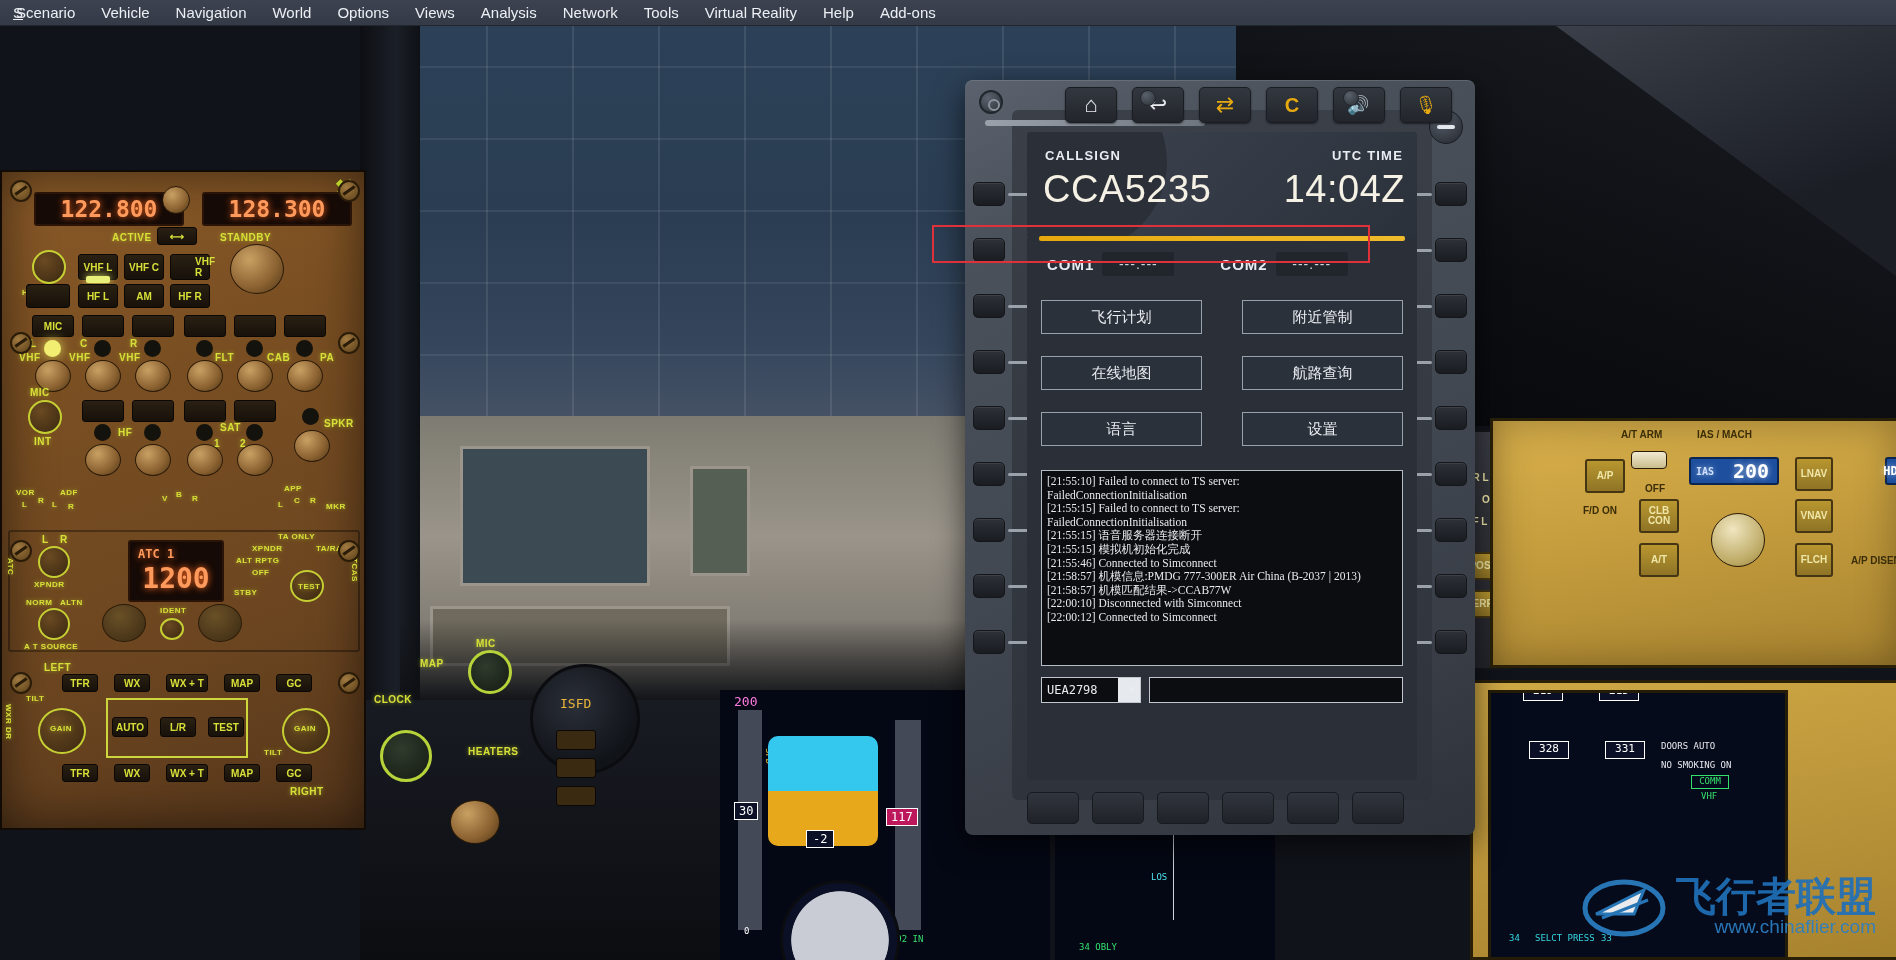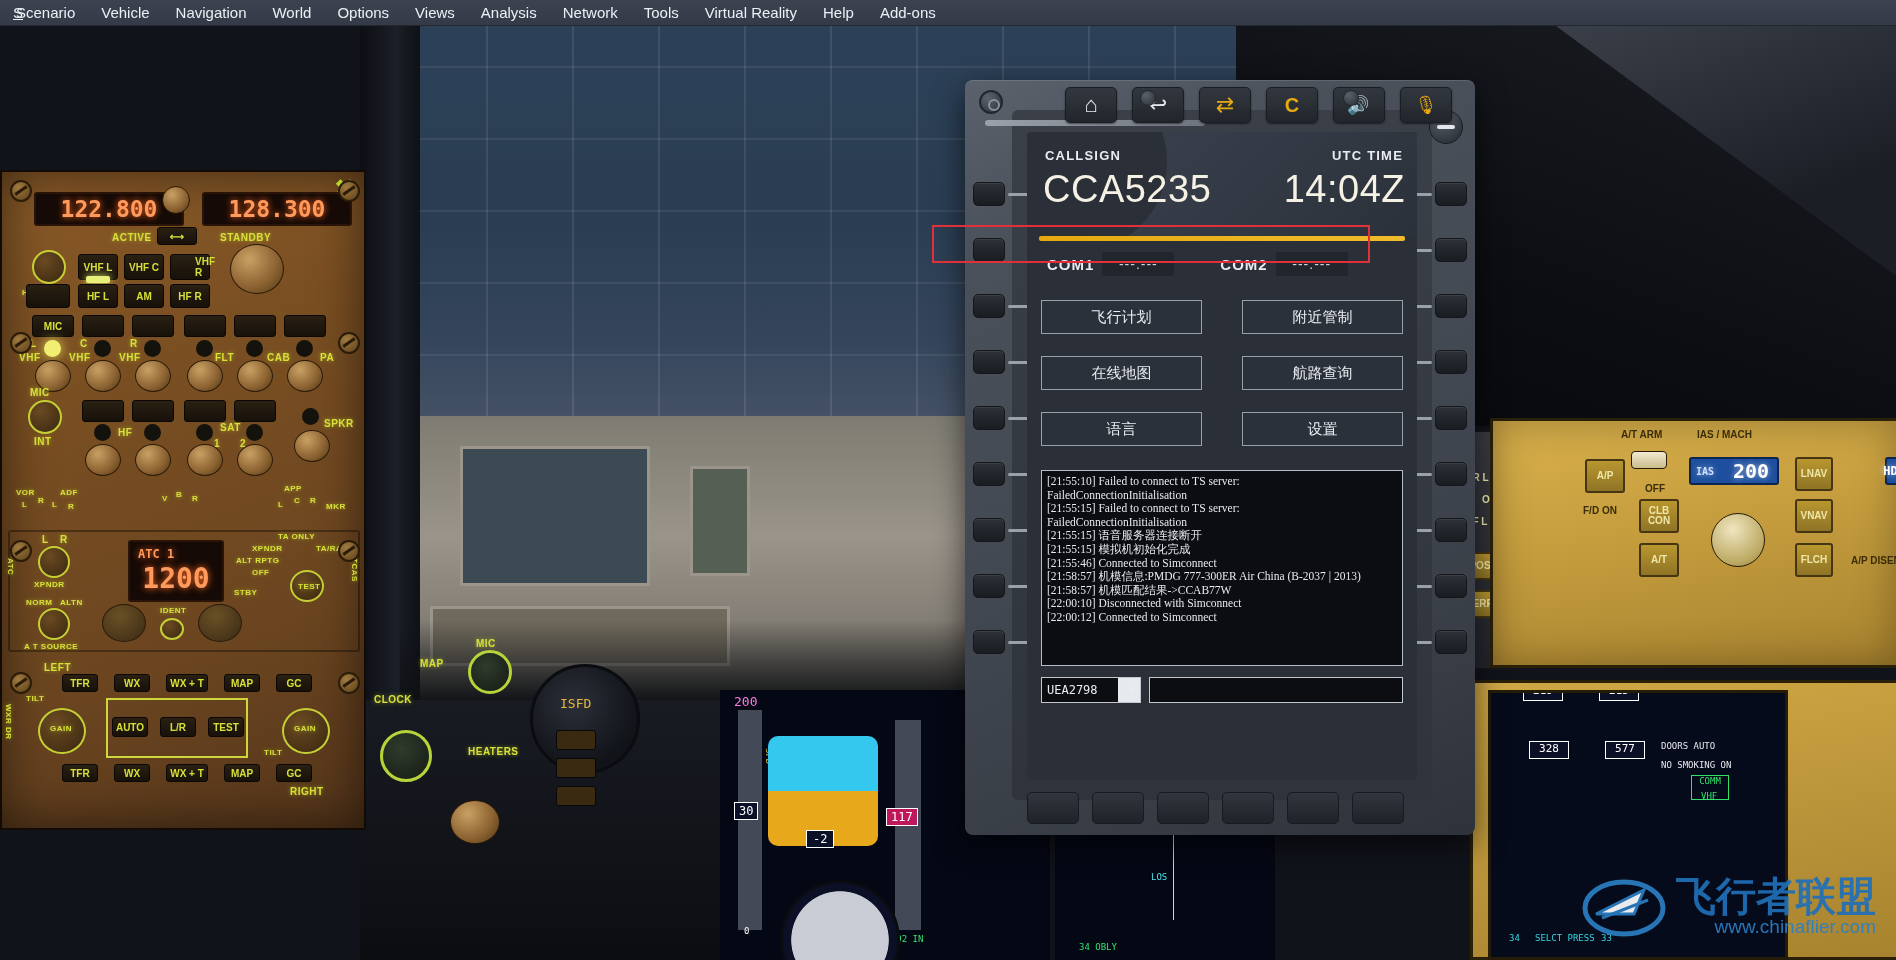--- a/index.html
+++ b/index.html
@@ -585,25 +585,25 @@
     <div class="gauge-box" style="left:32px;top:-10px;width:40px;height:18px;">
       <span>219</span>
     </div>
     <div class="gauge-box" style="left:108px;top:-10px;width:40px;height:18px;">
       <span>215</span>
     </div>
     <div class="gauge-box" style="left:38px;top:48px;width:40px;height:18px;">
       <span>328</span>
     </div>
     <div class="gauge-box" style="left:114px;top:48px;width:40px;height:18px;">
-      <span>577</span>
+      <span>331</span>
     </div>
     <div class="eicas-txt" style="left:170px;top:48px;">DOORS AUTO</div>
     <div class="eicas-txt" style="left:170px;top:67px;">NO SMOKING ON</div>
-    <div style="position:absolute;left:200px;top:82px;width:38px;height:25px;border:1px solid #33e06a;color:#33e06a;font-size:9px;text-align:center;font-family:'DejaVu Sans Mono',monospace;">
+    <div style="position:absolute;left:200px;top:82px;width:38px;height:14px;border:1px solid #33e06a;color:#33e06a;font-size:9px;text-align:center;font-family:'DejaVu Sans Mono',monospace;">
       <span>COMM</span>
     </div>
     <div class="eicas-txt eicas-green" style="left:210px;top:98px;">VHF</div>
     <div class="eicas-txt eicas-cyan" style="left:18px;top:240px;">34</div>
     <div class="eicas-txt eicas-cyan" style="left:44px;top:240px;">SELCT PRESS</div>
     <div class="eicas-txt eicas-cyan" style="left:110px;top:240px;">33</div>
   </div>
 
   <div class="menubar">
     <div class="mi"><u>S</u><span style="margin-left:-7px">Scenario</span></div>

